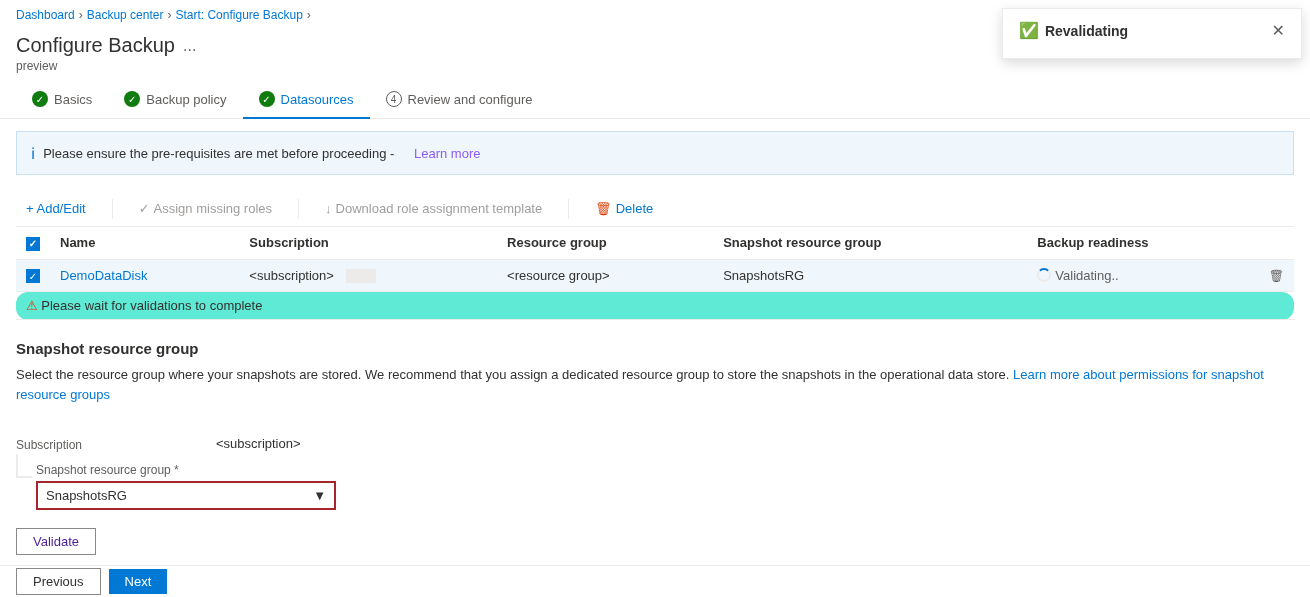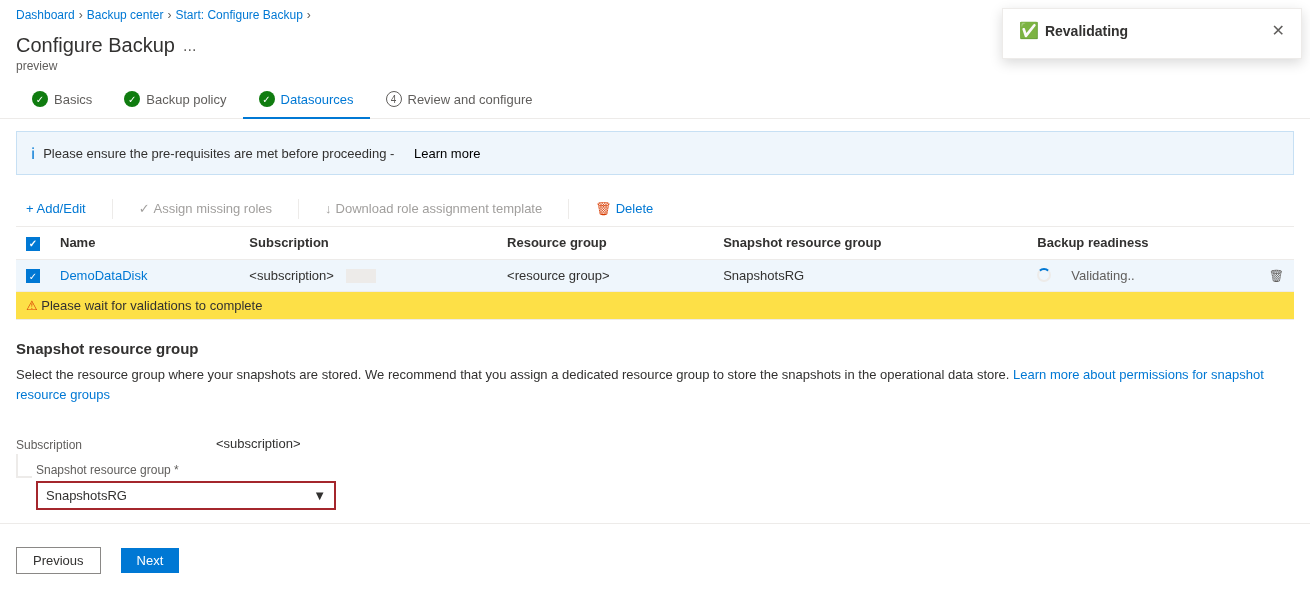--- a/index.html
+++ b/index.html
@@ -24,37 +24,37 @@
     .tab.active { color: #0078d4; border-bottom: 2px solid #0078d4; }
     .tab-check { width: 16px; height: 16px; background: #107c10; border-radius: 50%; display: flex; align-items: center; justify-content: center; color: white; font-size: 10px; }
     .tab-num { width: 16px; height: 16px; border: 1px solid #605e5c; border-radius: 50%; display: flex; align-items: center; justify-content: center; font-size: 10px; color: #605e5c; }
 
     
     .content { padding: 12px 16px; }
 
     
     .info-banner { background: #eff6fc; border: 1px solid #c7e0f4; padding: 10px 14px; display: flex; align-items: center; gap: 8px; margin-bottom: 16px; font-size: 13px; }
     .info-icon { color: #0078d4; font-size: 16px; }
-    .info-link { color: #000000; text-decoration: none; }
+    .info-link { color: #8b5cf6; text-decoration: none; }
 
     
     .toolbar { display: flex; align-items: center; gap: 14px; padding: 6px 0; border-bottom: 1px solid #edebe9; margin-bottom: 0; }
     .toolbar-btn { display: flex; align-items: center; gap: 4px; padding: 4px 10px; cursor: pointer; color: #0078d4; font-size: 13px; border: none; background: none; }
     .toolbar-btn.disabled { color: #a19f9d; cursor: default; }
     .toolbar-sep { width: 1px; height: 20px; background: #edebe9; margin: 0 2px; }
 
     
     .data-table { width: 100%; border-collapse: collapse; }
     .data-table th { text-align: left; padding: 8px 10px; font-weight: 600; font-size: 13px; color: #323130; border-bottom: 1px solid #edebe9; background: #fff; }
     .data-table td { padding: 8px 10px; font-size: 13px; color: #323130; border-bottom: 1px solid #edebe9; }
     .data-table tr.selected td { background: #eff6fc; }
     .checkbox { width: 14px; height: 14px; background: #0078d4; border: none; display: inline-flex; align-items: center; justify-content: center; cursor: pointer; }
     .checkbox-check { color: white; font-size: 10px; }
     .checkbox-header { width: 14px; height: 14px; background: #0078d4; border: none; display: inline-flex; align-items: center; justify-content: center; }
-    .validation-status { display: flex; align-items: center; gap: 20px; color: #605e5c; }
+    .validation-status { display: flex; align-items: center; gap: 4px; color: #605e5c; }
     .spinner { width: 14px; height: 14px; border: 2px solid #edebe9; border-top: 2px solid #0078d4; border-radius: 50%; display: inline-block; animation: spin 1s linear infinite; }
     @keyframes spin { to { transform: rotate(360deg); } }
     .warning-row td { background: #fff4ce; }
     .warning-row .warn-icon { color: #d83b01; }
 
     
     .section { margin-top: 20px; }
     .section-title { font-size: 15px; font-weight: 600; color: #323130; margin-bottom: 8px; }
     .section-desc { font-size: 13px; color: #323130; margin-bottom: 28px; line-height: 1.5; }
     .section-link { color: #0078d4; text-decoration: none; }
@@ -63,21 +63,21 @@
     .form-label { font-size: 12px; color: #605e5c; min-width: 200px; padding-top: 6px; }
     .form-value { font-size: 13px; color: #323130; padding-top: 4px; }
 
     .dropdown-wrapper { display: flex; align-items: center; gap: 8px; }
     .dropdown { width: 300px; border: 2px solid #a4262c; padding: 5px 8px; font-size: 13px; display: flex; align-items: center; justify-content: space-between; cursor: pointer; background: #fff; }
     .dropdown-arrow { color: #323130; }
 
     .validate-btn { border: 1px solid #8a8886; padding: 5px 16px; font-size: 13px; background: #fff; cursor: pointer; color: #4c1d95; margin-top: 8px; }
 
     
-    .footer { position: fixed; bottom: 0; left: 0; right: 0; background: #fff; border-top: 1px solid #edebe9; padding: 23px 16px; display: flex; align-items: center; gap: 20px; }
+    .footer { position: fixed; bottom: 0; left: 0; right: 0; background: #fff; border-top: 1px solid #edebe9; padding: 2px 16px; display: flex; align-items: center; gap: 8px; }
     .btn-secondary { border: 1px solid #8a8886; padding: 5px 16px; font-size: 13px; background: #fff; cursor: pointer; color: #323130; }
     .btn-primary { border: none; padding: 5px 16px; font-size: 13px; background: #0078d4; cursor: pointer; color: #fff; }
 
     
     .toast { position: absolute; top: 8px; right: 8px; width: 300px; background: #fff; border: 1px solid #edebe9; box-shadow: 0 4px 12px rgba(0,0,0,0.15); padding: 12px 16px; z-index: 100; }
     .toast-header { display: flex; align-items: center; justify-content: space-between; margin-bottom: 6px; }
     .toast-title { display: flex; align-items: center; gap: 6px; font-size: 14px; font-weight: 600; }
     .toast-check { color: #107c10; font-size: 16px; }
     .toast-close { cursor: pointer; color: #605e5c; font-size: 16px; border: none; background: none; }
     .toast-body { font-size: 12px; color: #323130; line-height: 1.5; }
@@ -193,21 +193,21 @@
             <div class="validation-status">
               <span class="spinner"></span>
               <span>Validating..</span>
             </div>
           </td>
           <td>
             <span class="trash-icon" style="cursor:pointer;color:#605e5c;">🗑</span>
           </td>
         </tr>
         <tr class="warning-row">
-          <td colspan="7" style="padding:6px 10px;background:#fde047;">
+          <td colspan="7" style="padding:6px 10px;background:#5eead4;border-radius:12px;">
             <span class="warn-icon">⚠</span>
             <span>Please wait for validations to complete</span>
           </td>
         </tr>
       </tbody>
     </table>
 
     <div class="section">
       <div class="section-title">Snapshot resource group</div>
       <div class="section-desc">

